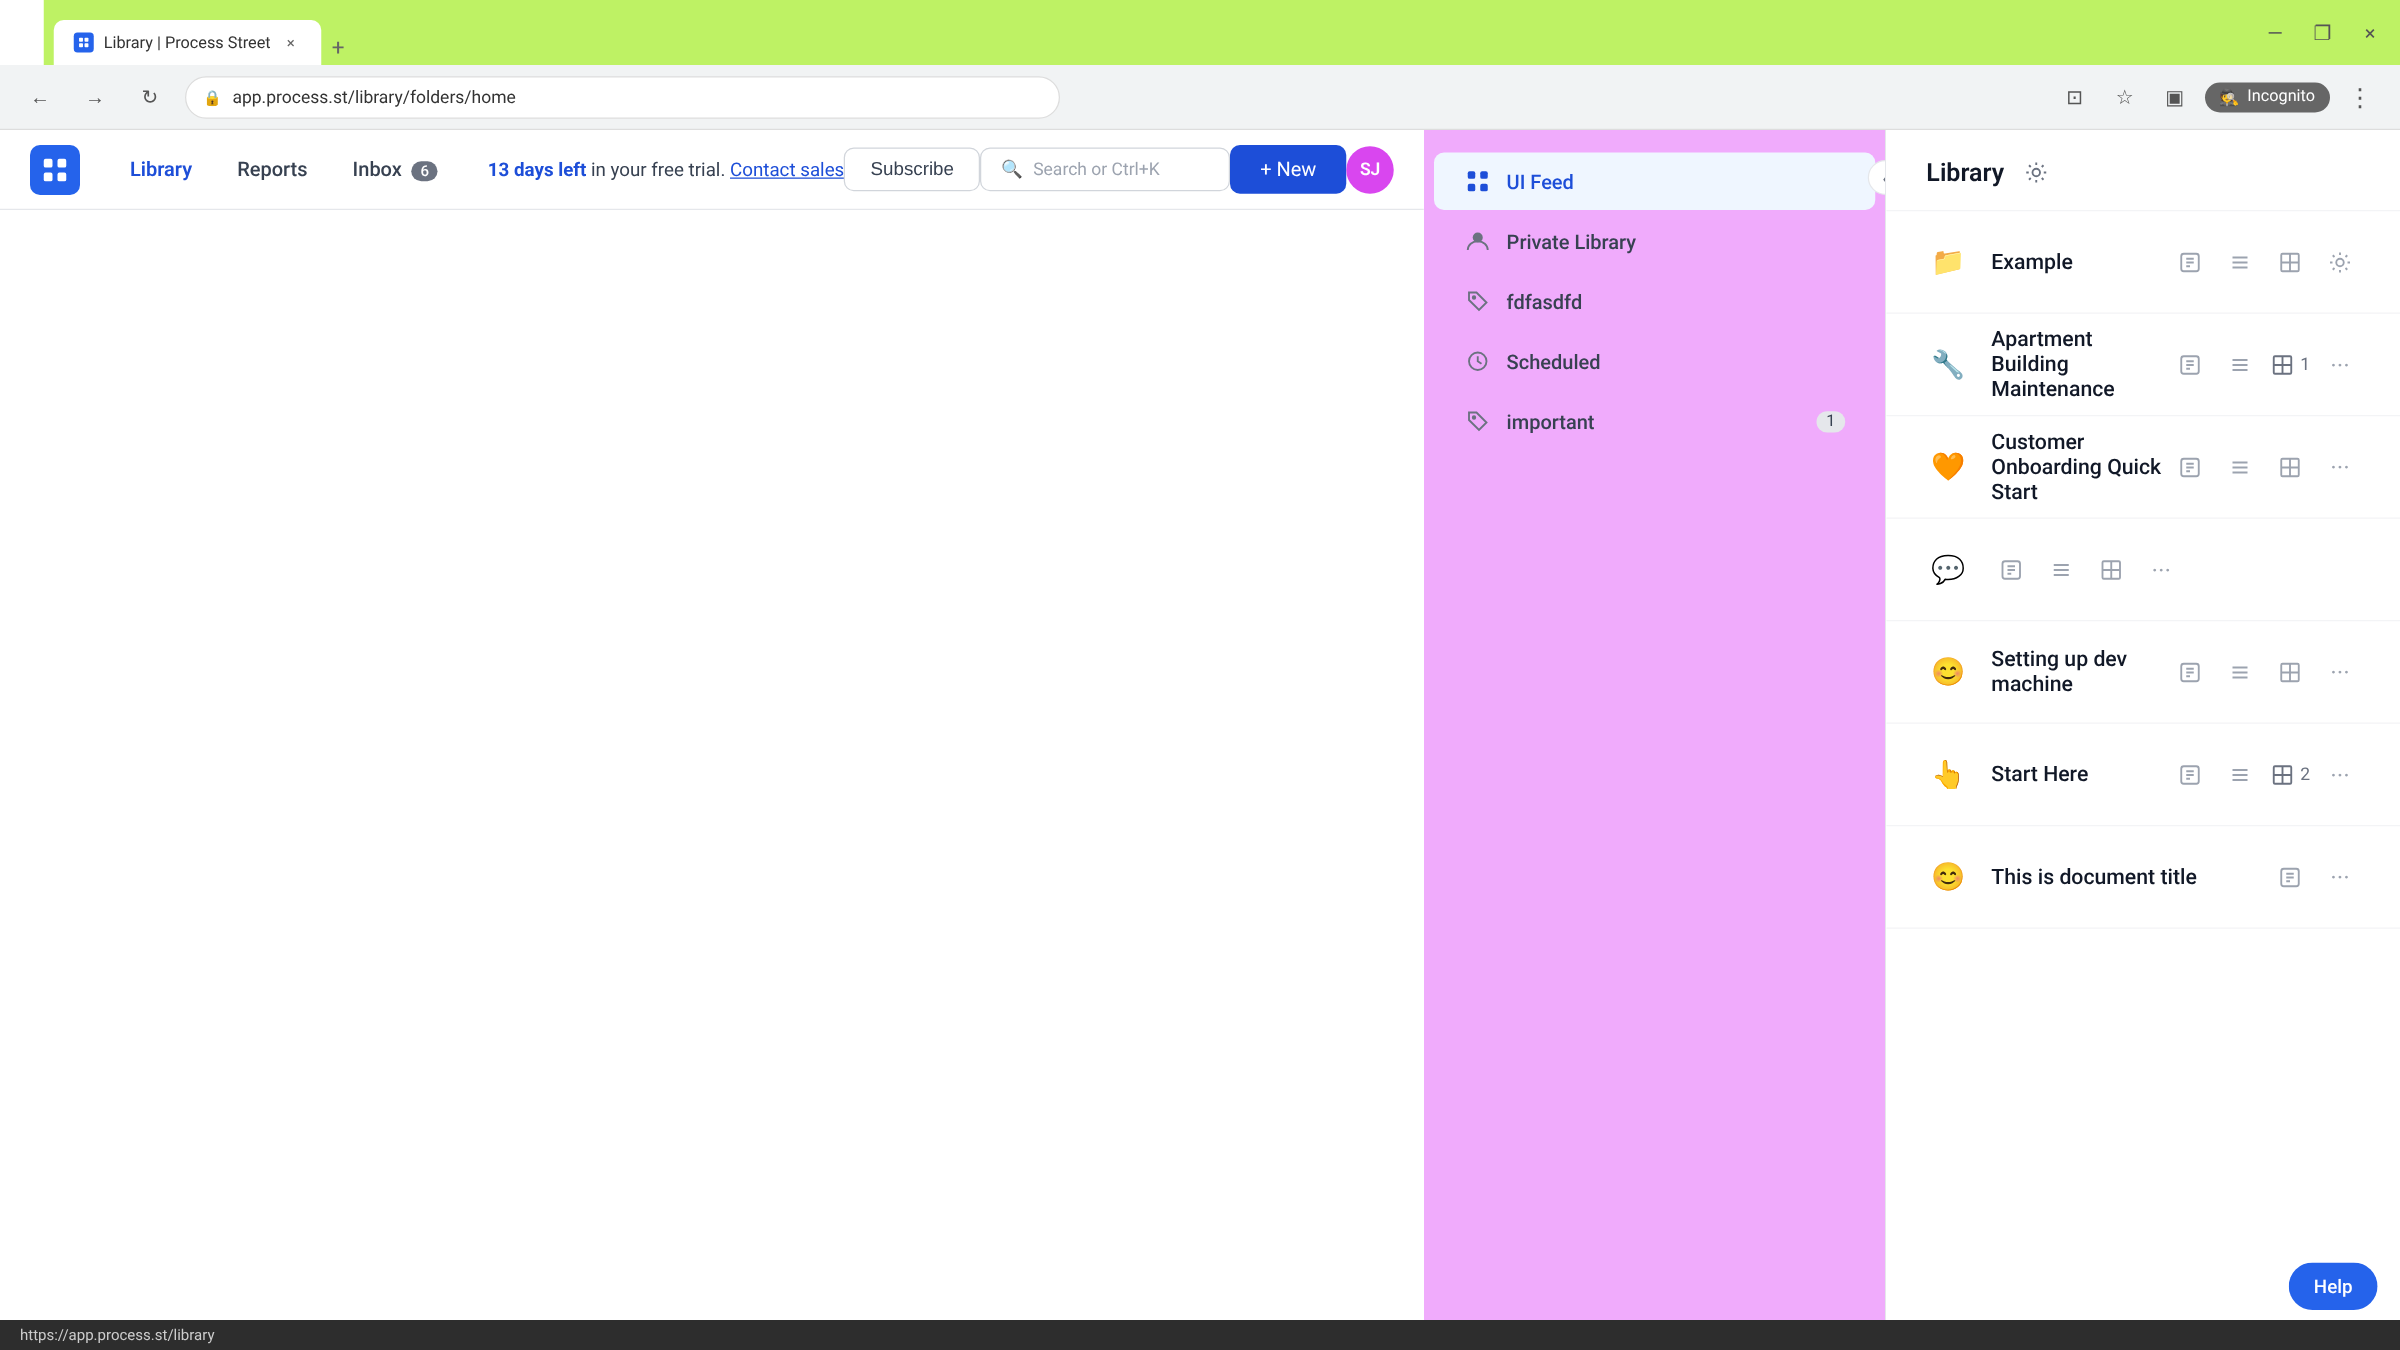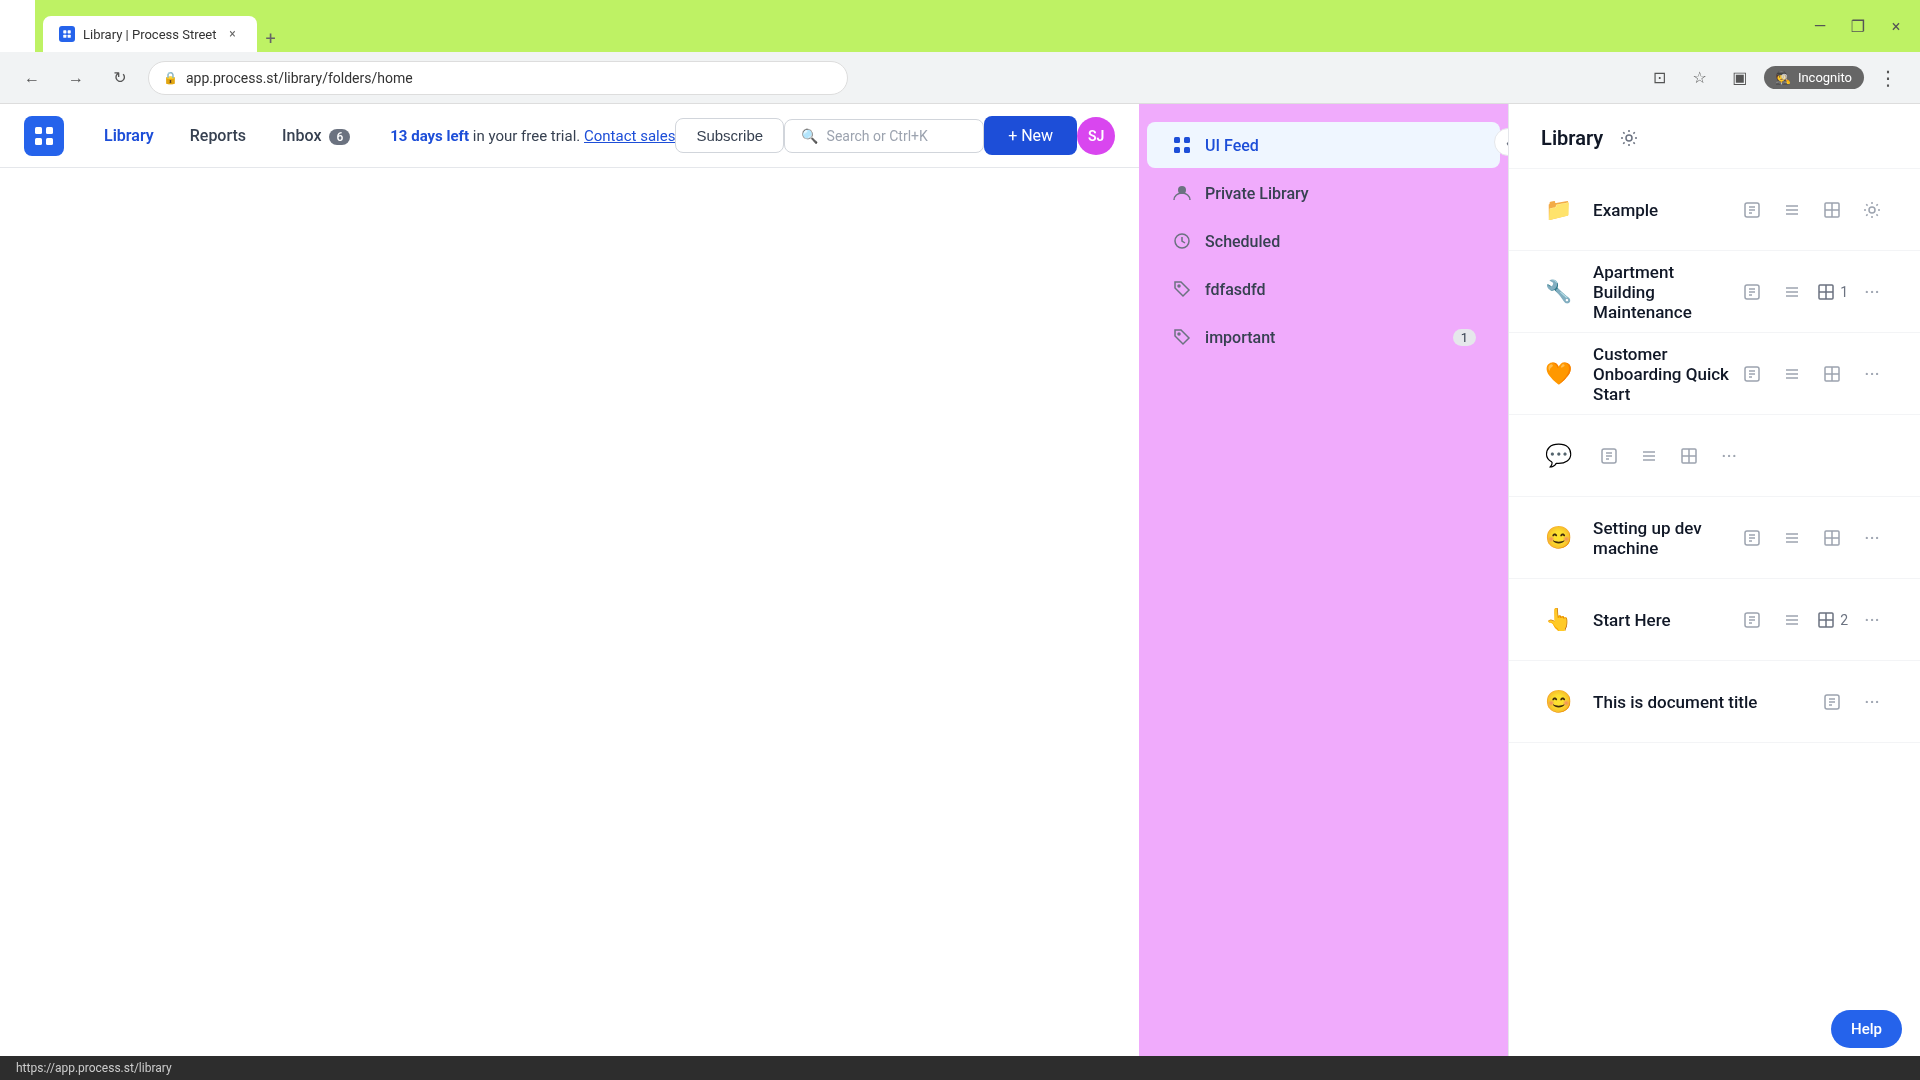--- a/index.html
+++ b/index.html
@@ -187,35 +187,35 @@
               <circle cx="10" cy="7" r="4"></circle>
               <path d="M2 17c0-4 3.6-7 8-7s8 3 8 7" stroke="#6b7280" stroke-width="1.5" fill="none"></path>
             </svg>
         </div>
         <span class="item-label">Private Library</span>
       </div>
 
       <div class="sidebar-item">
         <div class="item-icon">
           <svg width="20" height="20" viewBox="0 0 20 20" fill="none" stroke="#6b7280" stroke-width="1.5">
-              <circle cx="10" cy="10" r="7"></circle>
-              <path d="M10 6v4l3 2"></path>
-            </svg>
-        </div>
-        <span class="item-label">Scheduled</span>
+              <path d="M3 3h6l8 8-6 6-8-8V3z"></path>
+              <circle cx="7" cy="7" r="1" fill="#6b7280"></circle>
+            </svg>
+        </div>
+        <span class="item-label">fdfasdfd</span>
       </div>
 
       <div class="sidebar-item">
         <div class="item-icon">
           <svg width="20" height="20" viewBox="0 0 20 20" fill="none" stroke="#6b7280" stroke-width="1.5">
-              <path d="M3 3h6l8 8-6 6-8-8V3z"></path>
-              <circle cx="7" cy="7" r="1" fill="#6b7280"></circle>
-            </svg>
-        </div>
-        <span class="item-label">fdfasdfd</span>
+              <circle cx="10" cy="10" r="7"></circle>
+              <path d="M10 6v4l3 2"></path>
+            </svg>
+        </div>
+        <span class="item-label">Scheduled</span>
       </div>
 
       <div class="sidebar-item">
         <div class="item-icon">
           <svg width="20" height="20" viewBox="0 0 20 20" fill="none" stroke="#6b7280" stroke-width="1.5">
               <path d="M3 3h6l8 8-6 6-8-8V3z"></path>
               <circle cx="7" cy="7" r="1" fill="#6b7280"></circle>
             </svg>
         </div>
         <span class="item-label">important</span>

